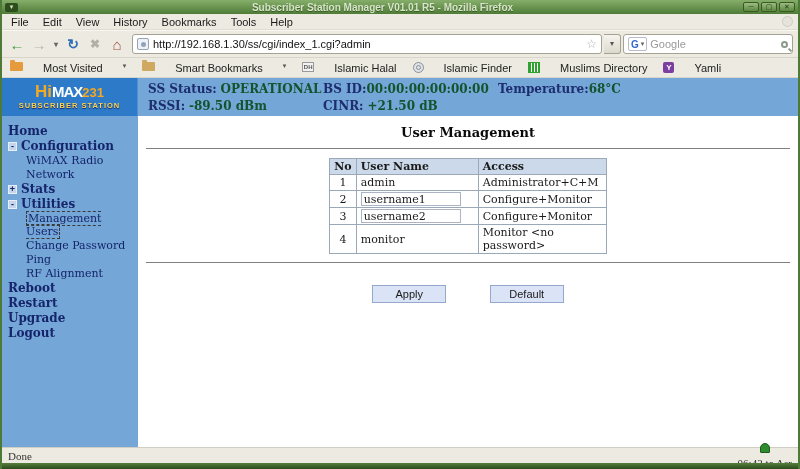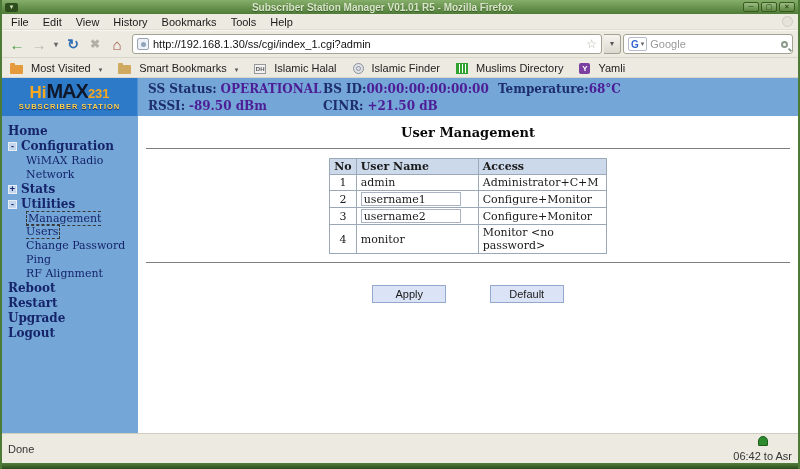--- a/index.html
+++ b/index.html
@@ -56,21 +56,21 @@
   .g-letter { color:#3366cc; font-weight:bold; font-size:10px; }
   .g-chev { font-size:7px; color:#666; }
   .search-placeholder { flex:1; color:#9a9a9a; font-size:11px; }
   .magnifier { width:7px; height:7px; border:2px solid #8b9a8b; border-radius:50%; position:relative; }
   .magnifier::after { content:""; position:absolute; width:4px; height:2px; background:#8b9a8b;
     transform:rotate(45deg); left:5px; top:6px; }
 
   
   .bookmarks { height:20px; display:flex; align-items:center; background:#edeae1;
     border-bottom:1px solid #d8d5cb; padding:0 8px; gap:16px; flex:0 0 auto; }
-  .bm-item { display:flex; align-items:flex-end; gap:8px; color:#222; }
+  .bm-item { display:flex; align-items:flex-start; gap:20px; color:#222; }
   .bm-chev { font-size:7px; color:#555; }
   .folder { width:13px; height:9px; border-radius:1px; position:relative; }
   .folder::before { content:""; position:absolute; top:-2px; left:0; width:5px; height:2px;
     border-radius:1px 1px 0 0; background:inherit; }
   .folder-orange { background:#e59b3c; }
   .folder-manila { background:#cfa95f; }
   .badge-dh { width:12px; height:10px; background:#f2f2f2; border:1px solid #999;
     font-size:6px; color:#555; text-align:center; line-height:9px; font-weight:bold; }
   .globe-ico { width:11px; height:11px; border-radius:50%; background:#dfe3e8;
     border:1px solid #8a9099; display:flex; align-items:center; justify-content:center; }
@@ -80,30 +80,30 @@
   .yamli-ico { width:11px; height:11px; background:#7a3fa0; border-radius:2px; color:#fff;
     font-size:8px; font-weight:bold; text-align:center; line-height:11px; }
 
   
   .page { flex:1; display:flex; flex-direction:column; background:#fff; overflow:hidden; }
   .page-header { height:38px; display:flex; flex:0 0 auto; }
   .logo-box { width:136px; background:#2d7ac8; display:flex; flex-direction:column;
     align-items:center; justify-content:center; border-right:1px solid #4d90d6; }
   .logo-line1 { font-family:"Liberation Sans",sans-serif; font-weight:bold; line-height:16px; white-space:nowrap; }
   .logo-hi { color:#f6a81f; font-size:17px; }
-  .logo-max { color:#0f172a; font-size:20px; letter-spacing:-1px; }
+  .logo-max { color:#ffffff; font-size:15px; letter-spacing:-1px; }
   .logo-num { color:#f6a81f; font-size:13px; }
   .logo-sub { color:#ffd34d; font-weight:bold; font-size:7.5px; letter-spacing:1px;
     text-shadow:0 1px 1px #12276b; font-family:"Liberation Sans",sans-serif; }
   .status-area { flex:1; background:#74a7d8; font-family:"DejaVu Serif",serif;
     display:grid; grid-template-columns:175px 175px auto; grid-auto-rows:17px;
     align-items:center; padding:2px 0 2px 10px; }
   .stat-cell { white-space:nowrap; font-size:12px; }
   .stat-label { color:#1d2d6e; font-weight:bold; }
-  .stat-value { color:#4c1d95; font-weight:bold; }
+  .stat-value { color:#14532d; font-weight:bold; }
 
   .page-body { flex:1; display:flex; overflow:hidden; }
   .sidebar { width:136px; background:#74a7d8; padding:7px 2px 0 6px;
     font-family:"DejaVu Serif",serif; color:#16246a; flex:0 0 auto; }
   .side-top { font-weight:bold; font-size:12px; margin:1px 0; display:flex; align-items:center; }
   .side-child { font-size:11px; margin:1px 0 1px 18px; }
   .expander { display:inline-block; width:9px; height:9px; background:#c3d6ec;
     border:1px solid #e8eff8; color:#16246a; font-size:9px; line-height:7px;
     text-align:center; margin-right:4px; font-family:"Liberation Sans",sans-serif; }
   .selected-link { border:1px dashed #3a3a3a; padding:0 1px; }
@@ -119,22 +119,22 @@
   th.col-access { width:128px; }
   td.cell-no { text-align:center; }
   .user-input { width:100px; height:14px; border:1px solid #aab4c4; font-size:11px;
     font-family:"DejaVu Serif",serif; padding:0 2px; color:#1a1a1a; }
   .btn-row { text-align:center; margin-top:22px; }
   .pg-btn { display:inline-block; width:74px; height:18px; margin:0 20px;
     background:#dbe4f6; border:1px solid #94a7cc; font-size:11px;
     font-family:"Liberation Sans",sans-serif; color:#1a1a1a; }
 
   
-  .statusbar { height:30px; background:#edeae1; border-top:1px solid #d0cdc3;
-    display:flex; align-items:center; padding:0 6px; flex:0 0 auto; color:#333; }
+  .statusbar { height:16px; background:#edeae1; border-top:1px solid #d0cdc3;
+    display:flex; align-items:center; padding:0 6px; flex:0 0 auto; color:#333;font-family:Liberation Serif, serif; }
   .status-left { flex:1; }
   .status-right { display:flex; align-items:center; gap:4px;flex-direction:column; }
   .mosque-ico { width:10px; height:10px; background:#2e8b2e; border:1px solid #1d5c1d;
     border-radius:5px 5px 1px 1px; }
   .bottom-strip { height:6px; background:linear-gradient(#55803c,#2c4a1c); flex:0 0 auto; }
 </style>
 </head>
 <body>
 
 <div class="window">

